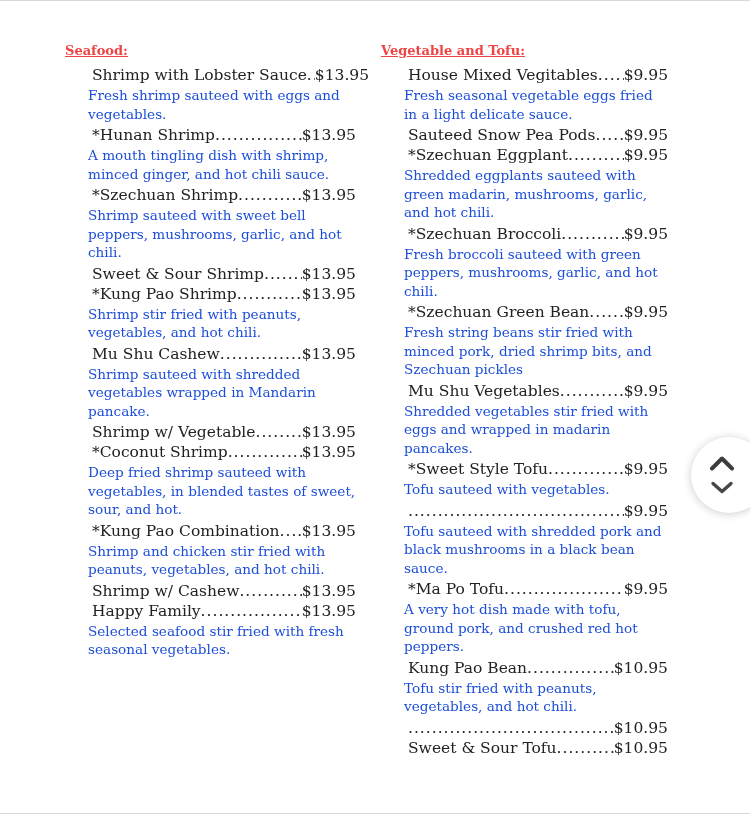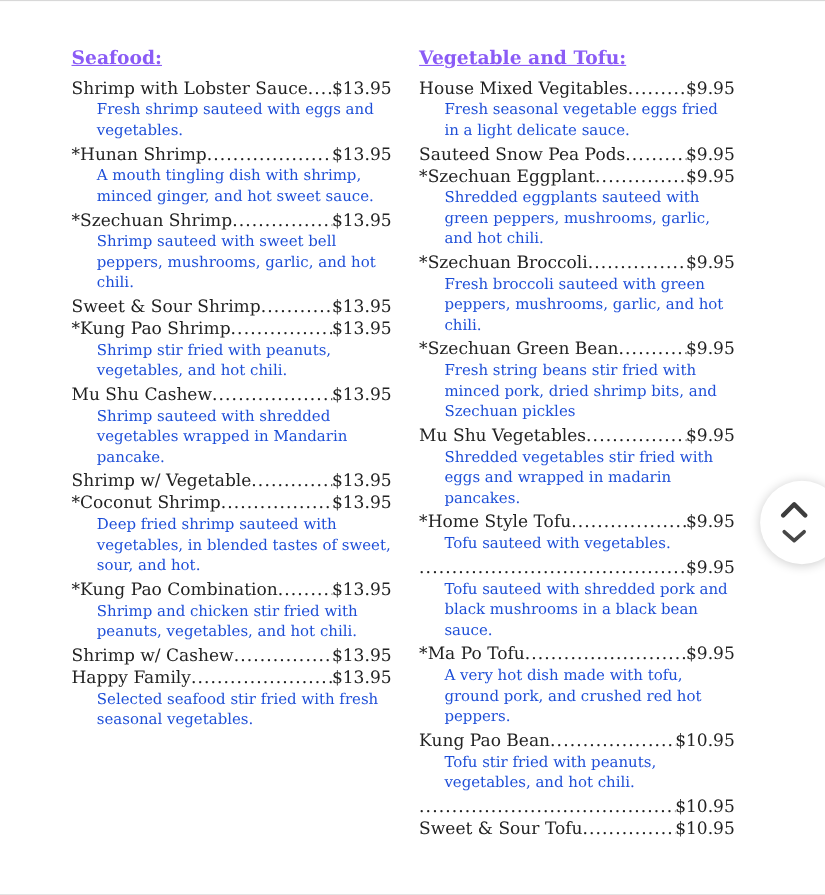--- a/index.html
+++ b/index.html
@@ -21,32 +21,33 @@
   }
   .columns {
     display: flex;
     padding: 42px 0 0 65px;
     gap: 25px;
   }
   .col { box-sizing: border-box; }
   .col-0 { width: 291px; }
   .col-1 { width: 287px; }
   .section-title {
-    font-size: 17px;
+    font-size: 13px;
     font-weight: bold;
     text-decoration: underline;
     margin: 0 0 7px 0;
-    color: #8b5cf6;
+    color: #ef4444;
   }
   .item-line {
     display: flex;
     align-items: flex-end;
     font-size: 15.5px;
     line-height: 20px;
     white-space: nowrap;
+    margin-left: 27px;
   }
   .item-name { flex: 0 0 auto; }
   .dots {
     flex: 1 1 auto;
     overflow: hidden;
     white-space: nowrap;
     letter-spacing: 1px;
     min-width: 8px;
   }
   .dots::before {
@@ -99,21 +100,21 @@
           <span class="item-name">Shrimp with Lobster Sauce</span>
           <span class="dots"></span>
           <span class="price">$13.95</span>
         </div>
         <p class="item-desc">Fresh shrimp sauteed with eggs and vegetables.</p>
         <div class="item-line">
           <span class="item-name">*Hunan Shrimp</span>
           <span class="dots"></span>
           <span class="price">$13.95</span>
         </div>
-        <p class="item-desc">A mouth tingling dish with shrimp, minced ginger, and hot sweet sauce.</p>
+        <p class="item-desc">A mouth tingling dish with shrimp, minced ginger, and hot chili sauce.</p>
         <div class="item-line">
           <span class="item-name">*Szechuan Shrimp</span>
           <span class="dots"></span>
           <span class="price">$13.95</span>
         </div>
         <p class="item-desc">Shrimp sauteed with sweet bell peppers, mushrooms, garlic, and hot chili.</p>
         <div class="item-line">
           <span class="item-name">Sweet &amp; Sour Shrimp</span>
           <span class="dots"></span>
           <span class="price">$13.95</span>
@@ -170,41 +171,41 @@
         <div class="item-line">
           <span class="item-name">Sauteed Snow Pea Pods</span>
           <span class="dots"></span>
           <span class="price">$9.95</span>
         </div>
         <div class="item-line">
           <span class="item-name">*Szechuan Eggplant</span>
           <span class="dots"></span>
           <span class="price">$9.95</span>
         </div>
-        <p class="item-desc">Shredded eggplants sauteed with green peppers, mushrooms, garlic, and hot chili.</p>
+        <p class="item-desc">Shredded eggplants sauteed with green madarin, mushrooms, garlic, and hot chili.</p>
         <div class="item-line">
           <span class="item-name">*Szechuan Broccoli</span>
           <span class="dots"></span>
           <span class="price">$9.95</span>
         </div>
         <p class="item-desc">Fresh broccoli sauteed with green peppers, mushrooms, garlic, and hot chili.</p>
         <div class="item-line">
           <span class="item-name">*Szechuan Green Bean</span>
           <span class="dots"></span>
           <span class="price">$9.95</span>
         </div>
         <p class="item-desc">Fresh string beans stir fried with minced pork, dried shrimp bits, and Szechuan pickles</p>
         <div class="item-line">
           <span class="item-name">Mu Shu Vegetables</span>
           <span class="dots"></span>
           <span class="price">$9.95</span>
         </div>
         <p class="item-desc">Shredded vegetables stir fried with eggs and wrapped in madarin pancakes.</p>
         <div class="item-line">
-          <span class="item-name">*Home Style Tofu</span>
+          <span class="item-name">*Sweet Style Tofu</span>
           <span class="dots"></span>
           <span class="price">$9.95</span>
         </div>
         <p class="item-desc">Tofu sauteed with vegetables.</p>
         <div class="item-line">
           <span class="dots"></span>
           <span class="price">$9.95</span>
         </div>
         <p class="item-desc">Tofu sauteed with shredded pork and black mushrooms in a black bean sauce.</p>
         <div class="item-line">

